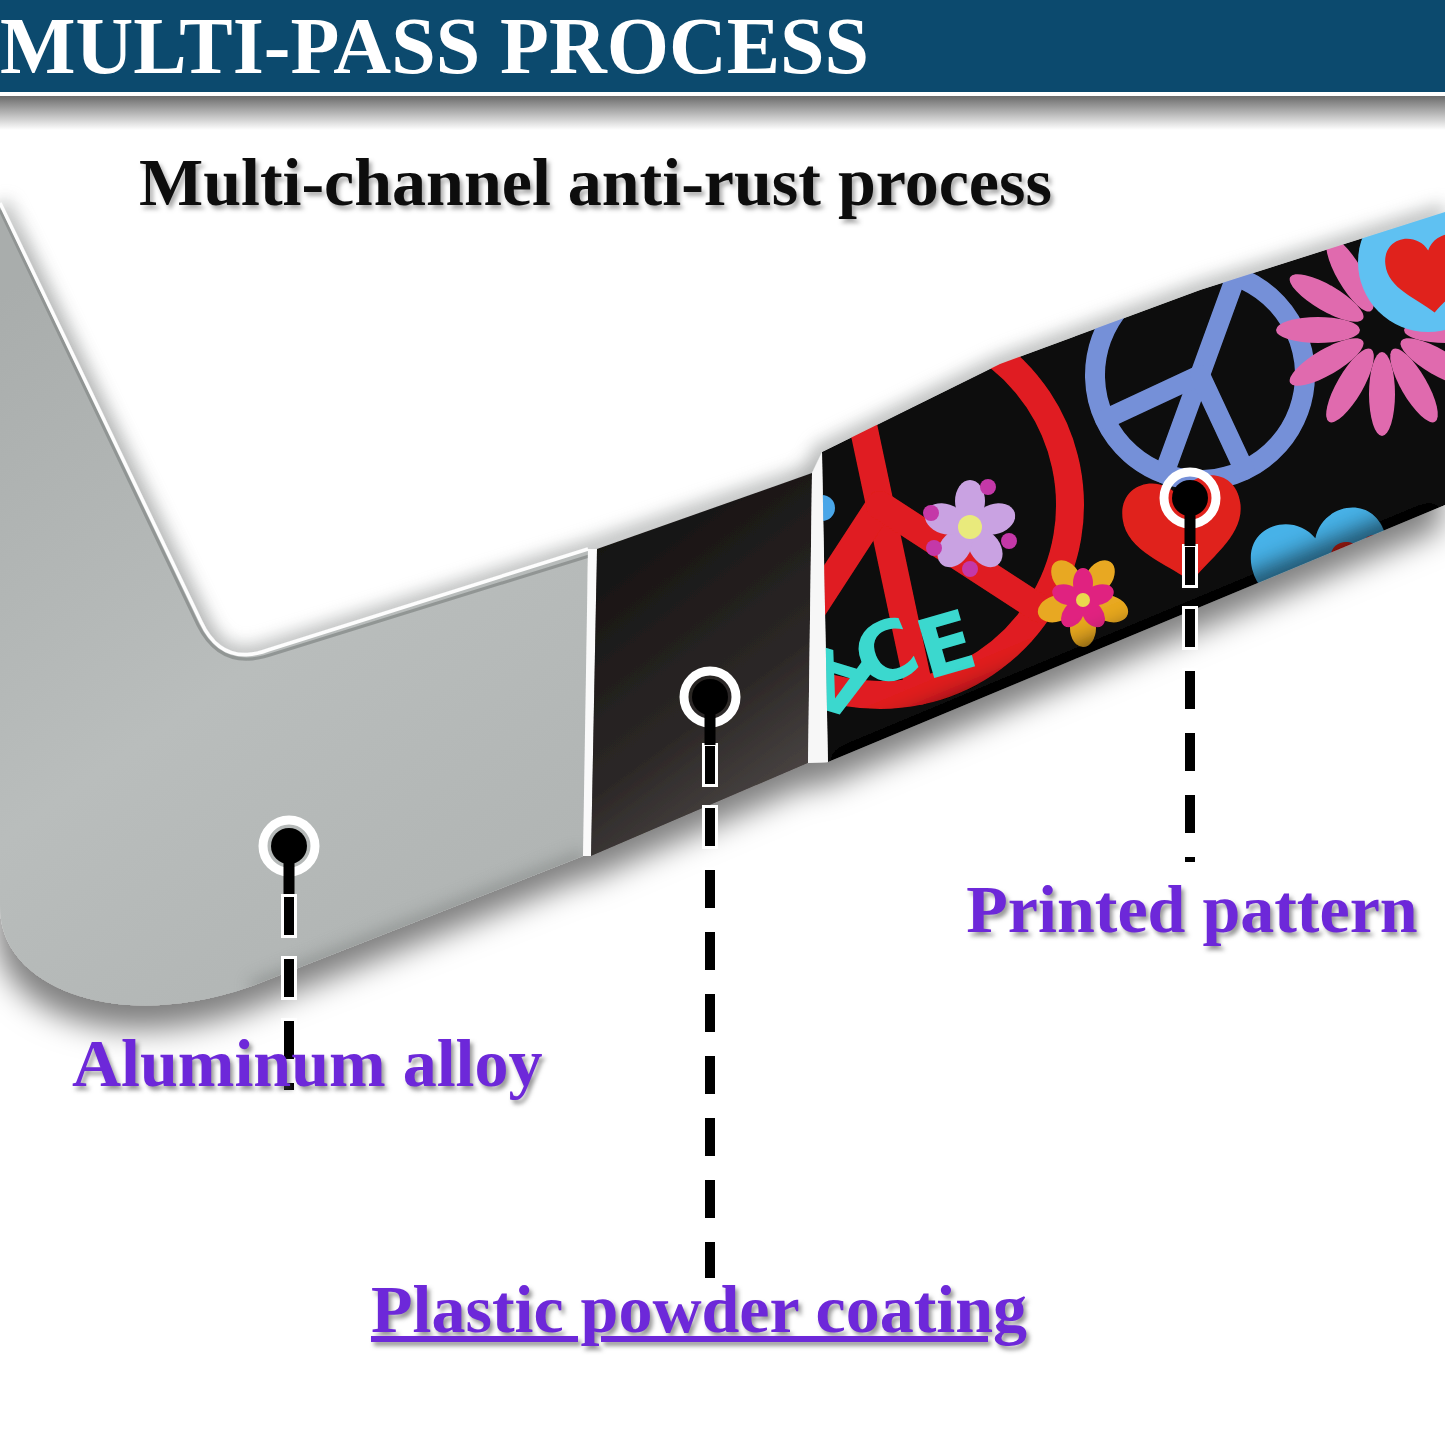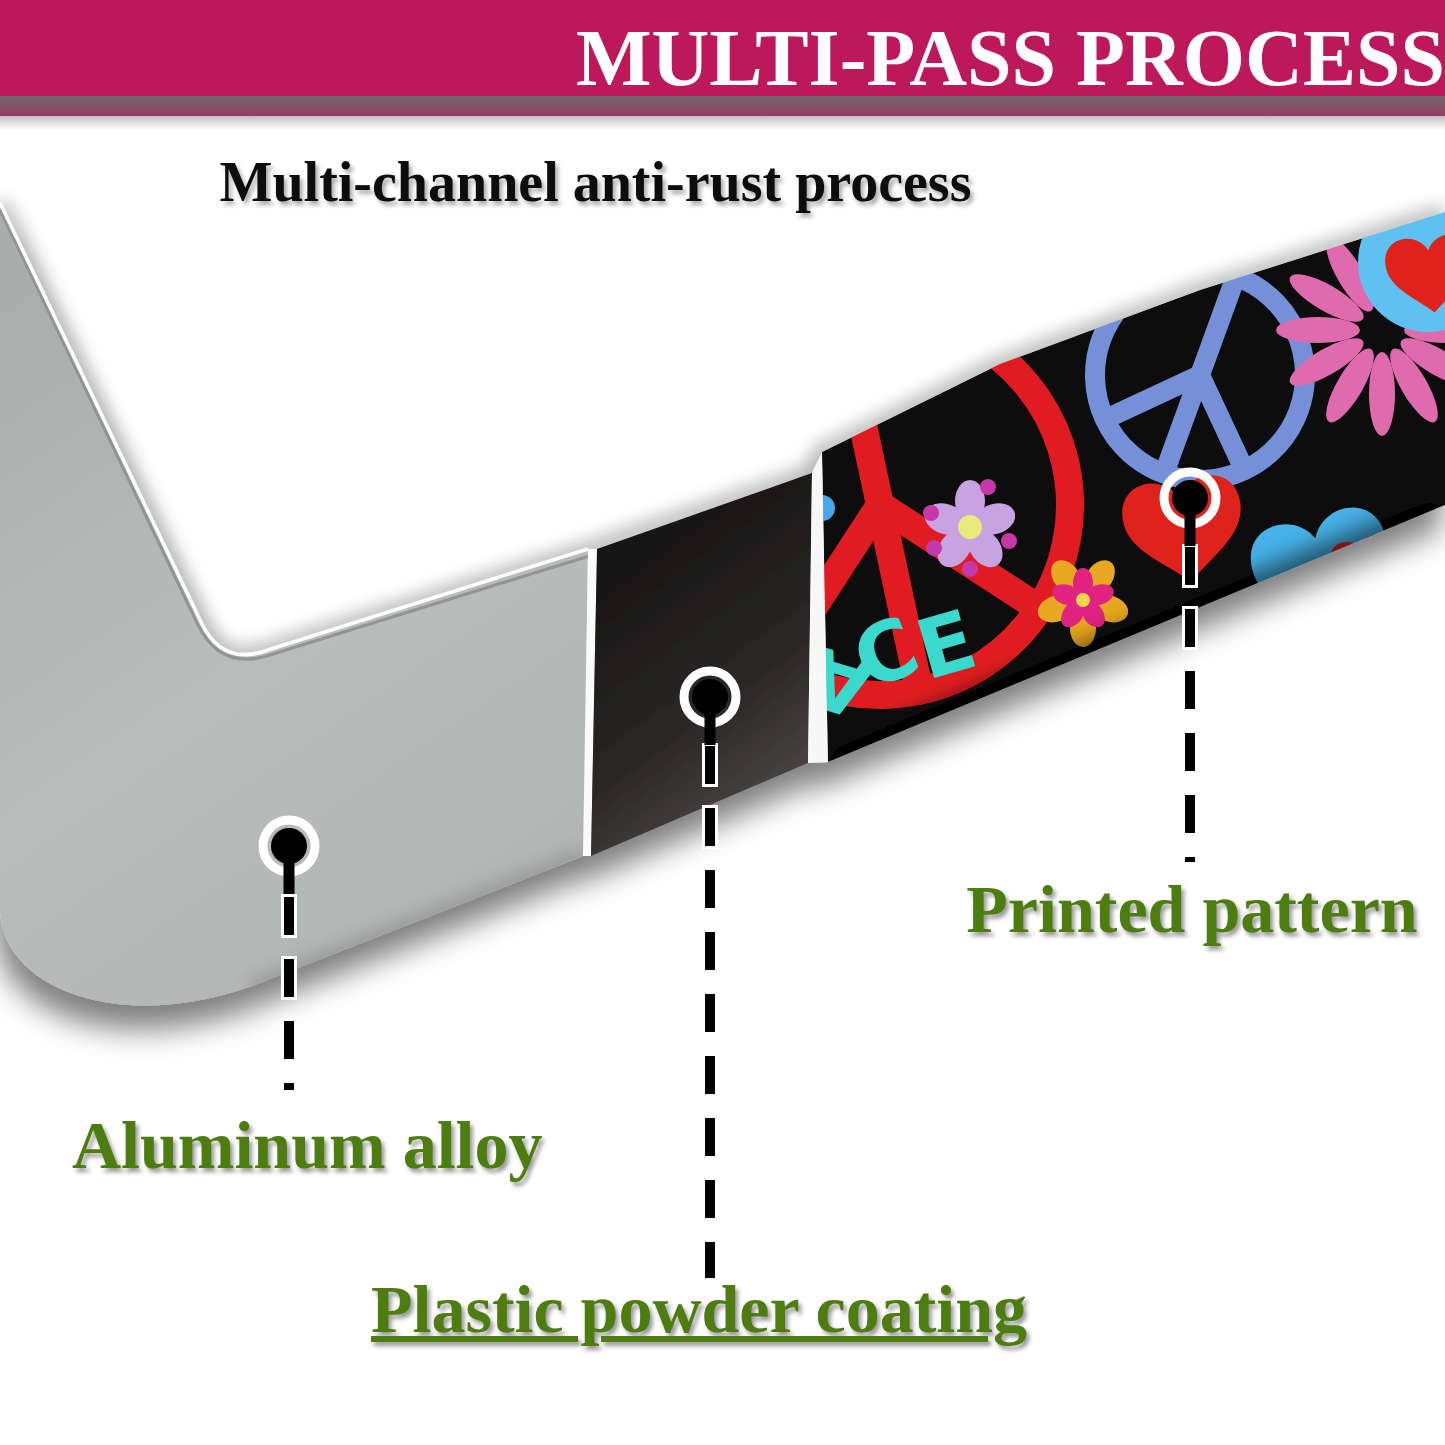--- a/index.html
+++ b/index.html
@@ -1,33 +1,33 @@
 <!DOCTYPE html>
 <html><head>
 <meta charset="utf-8">
 <style>
   html,body{margin:0;padding:0;background:#fff;}
   .stage{position:relative;width:1445px;height:1445px;background:#ffffff;overflow:hidden;
          font-family:"Liberation Serif","DejaVu Serif",serif;}
   
-  .header-bar{position:absolute;left:0;top:0;width:1445px;height:116px;background:#be185d;
-              display:flex;align-items:center;justify-content:flex-end;}
+  .header-bar{position:absolute;left:0;top:0;width:1445px;height:92px;background:#0c4a6e;
+              display:flex;align-items:center;justify-content:flex-start;}
   .header-bar h1{margin:0;color:#fff;font-size:80px;font-weight:700;letter-spacing:0px;line-height:96px;}
   .header-shadow{position:absolute;left:0;top:96px;width:1445px;height:34px;
                  background:linear-gradient(#6b6b6b,rgba(255,255,255,0));}
   
   .subtitle{position:absolute;left:0;top:136px;width:1191px;text-align:center;
-            font-weight:700;color:#0d0d0d;font-size:56px;line-height:92px;
+            font-weight:700;color:#0d0d0d;font-size:68px;line-height:92px;
             text-shadow:3px 4px 4px rgba(90,90,90,.5);}
   
   .product-svg{position:absolute;left:0;top:0;}
   
-  .callout-label{position:absolute;font-weight:700;color:#4d7c0f;font-size:68px;line-height:82px;
+  .callout-label{position:absolute;font-weight:700;color:#6d28d9;font-size:68px;line-height:82px;
                  text-shadow:3px 4px 4px rgba(70,70,70,.55);white-space:nowrap;}
-  .label-aluminum{left:72px;top:1104px;text-align:left;font-family:Liberation Serif, serif;}
+  .label-aluminum{left:72px;top:1022px;text-align:left;font-family:Liberation Serif, serif;}
   .label-plastic{left:299px;top:1268px;width:800px;text-align:center;text-decoration:underline;}
   .label-printed{left:942px;top:868px;width:500px;text-align:center;}
 </style>
 </head>
 <body>
 
 <div class="stage">
 
   <div class="header-bar">
     <h1>MULTI-PASS PROCESS</h1>

